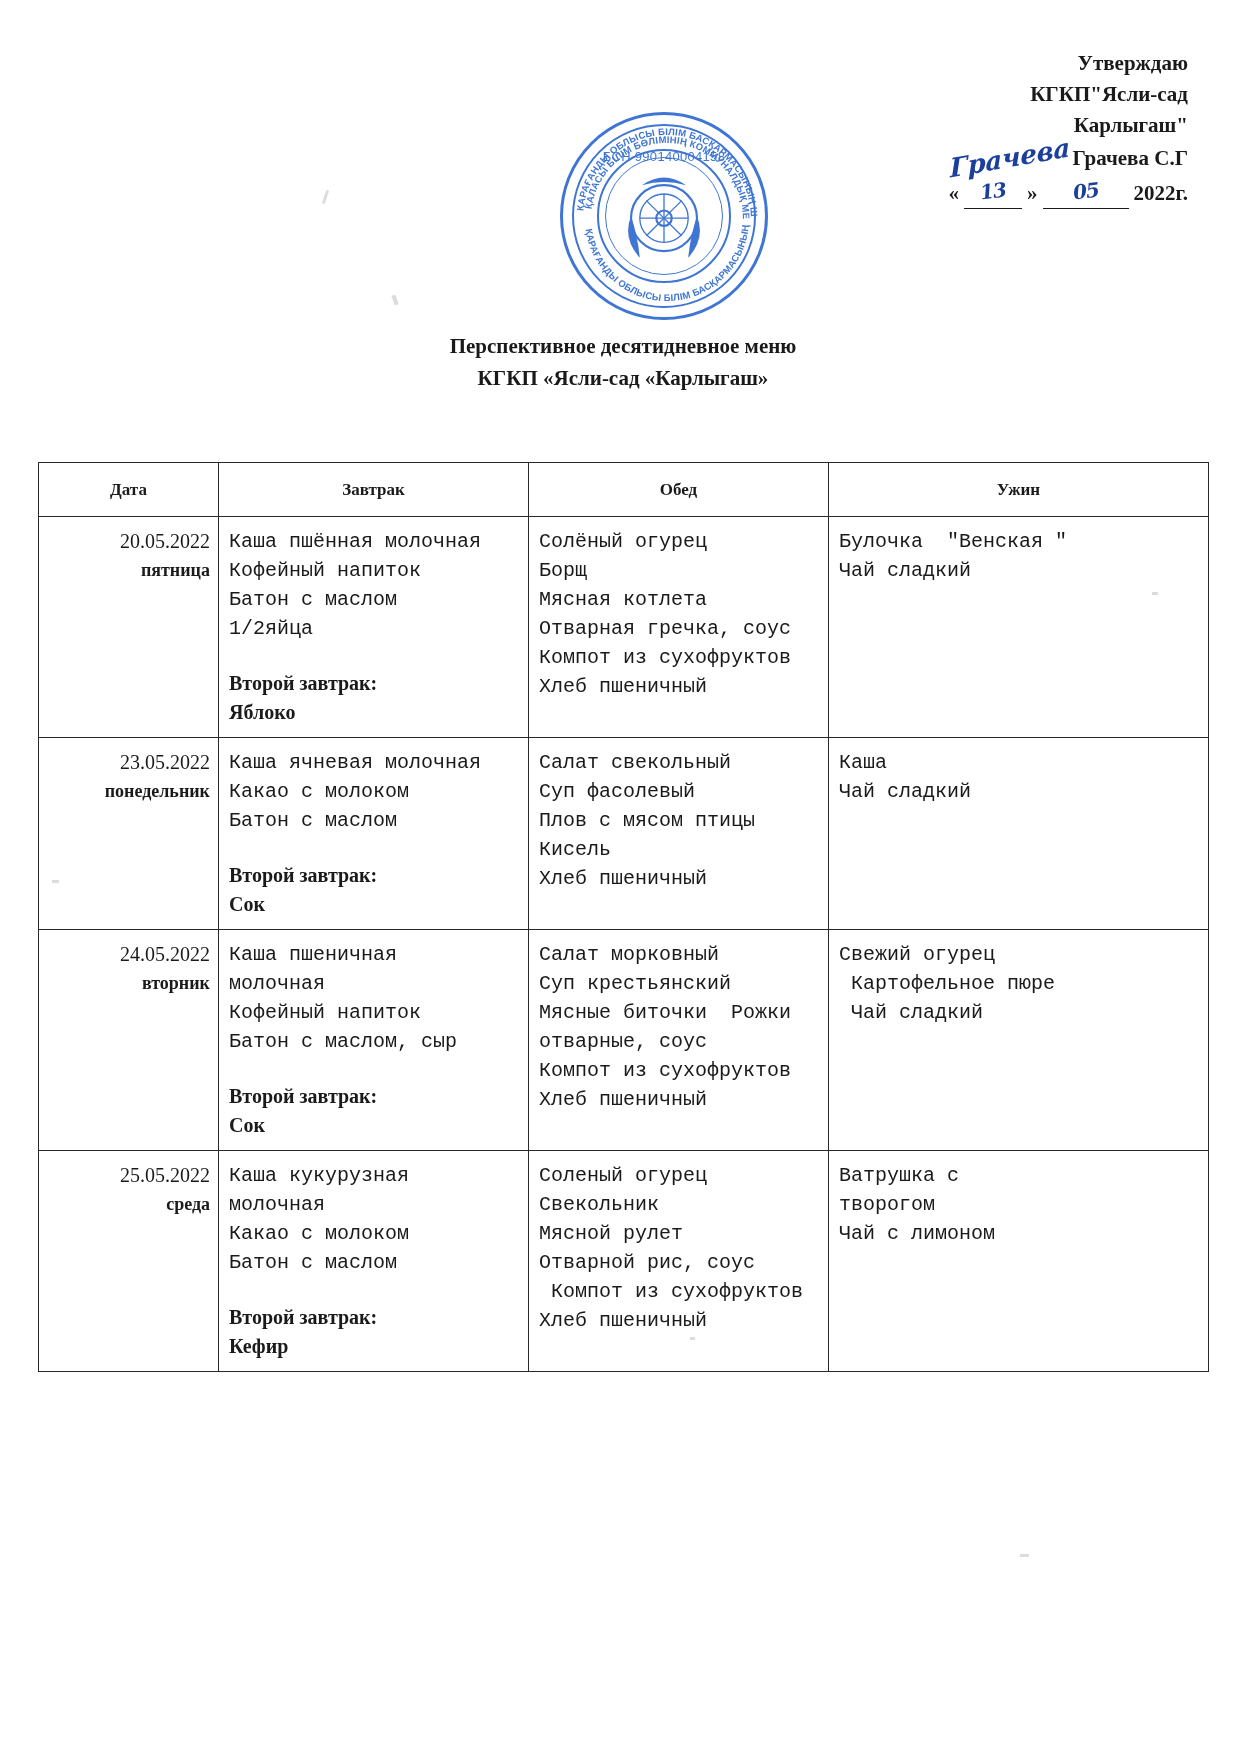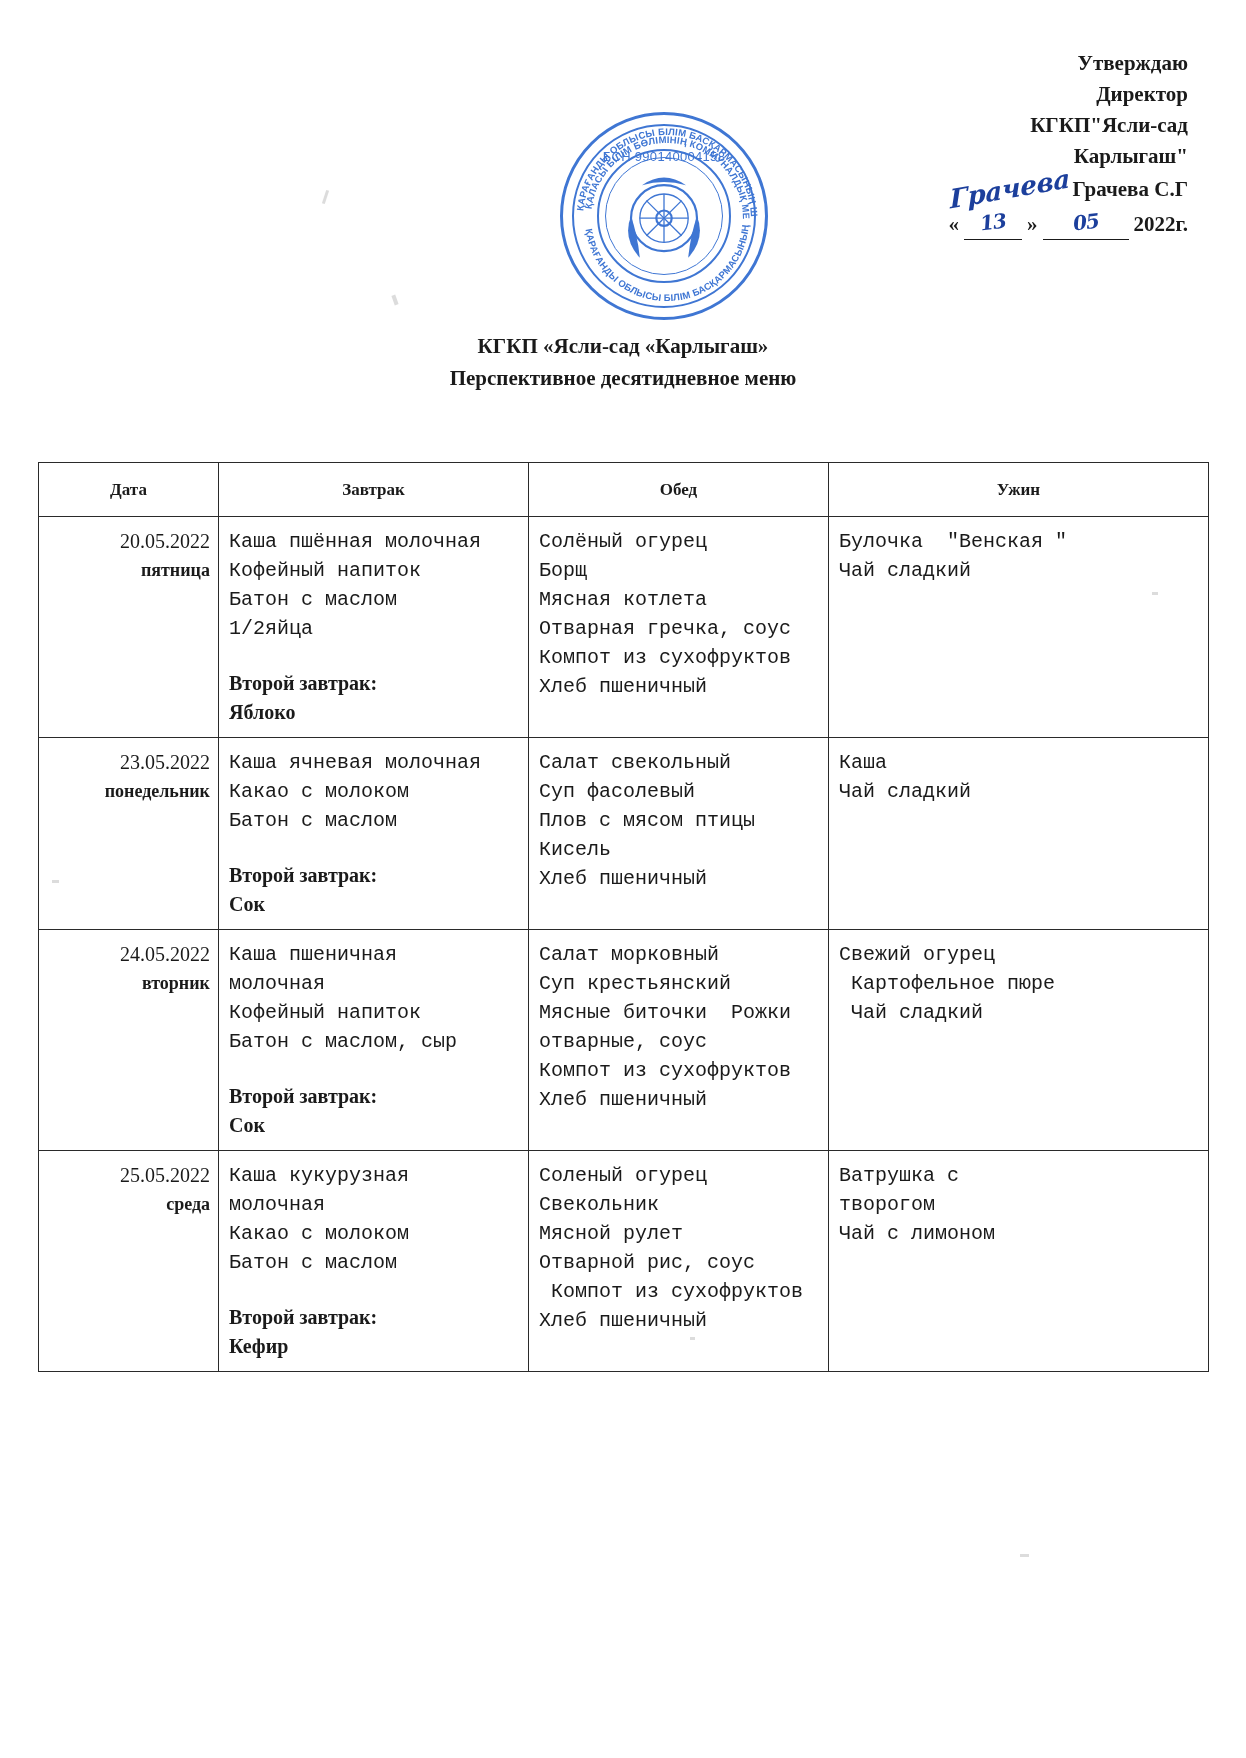--- a/index.html
+++ b/index.html
@@ -232,21 +232,20 @@
     opacity: .5;
   }
 </style>
 </head>
 <body>
 
 <div class="page">
 
   <div class="approval">
     <div class="line">Утверждаю</div>
-    <div class="line">Директор</div>
     <div class="line">КГКП"Ясли-сад</div>
     <div class="line">Карлыгаш"</div>
     <div class="sign-line">
       <span class="sign-slot">
         <span class="sign-scribble">Грачева</span>
       </span>
       <span>Грачева С.Г</span>
     </div>
     <div class="date-line">
       <span>«</span>
@@ -292,22 +291,22 @@
         <line x1="66" y1="36" x2="34" y2="68"></line>
       </g>
       <path d="M30 22 q20 -14 40 0 q-20 -6 -40 0 Z" fill="#2f6bd0"></path>
       <path d="M20 50 q-8 20 8 38 q-2 -20 -8 -38 Z" fill="#2f6bd0"></path>
       <path d="M80 50 q8 20 -8 38 q2 -20 8 -38 Z" fill="#2f6bd0"></path>
       <ellipse cx="50" cy="52" rx="7" ry="7" fill="none" stroke="#2f6bd0" stroke-width="2"></ellipse>
     </svg>
   </div>
 
   <div class="doc-title">
+    <div>Перспективное десятидневное меню</div>
     <div>КГКП «Ясли-сад «Карлыгаш»</div>
-    <div>Перспективное десятидневное меню</div>
   </div>
 
   <div class="table-wrap">
     <table class="menu">
       <colgroup>
         <col class="c-date">
           <col class="c-brk">
           <col class="c-lunch">
           <col class="c-din">
       </colgroup>

